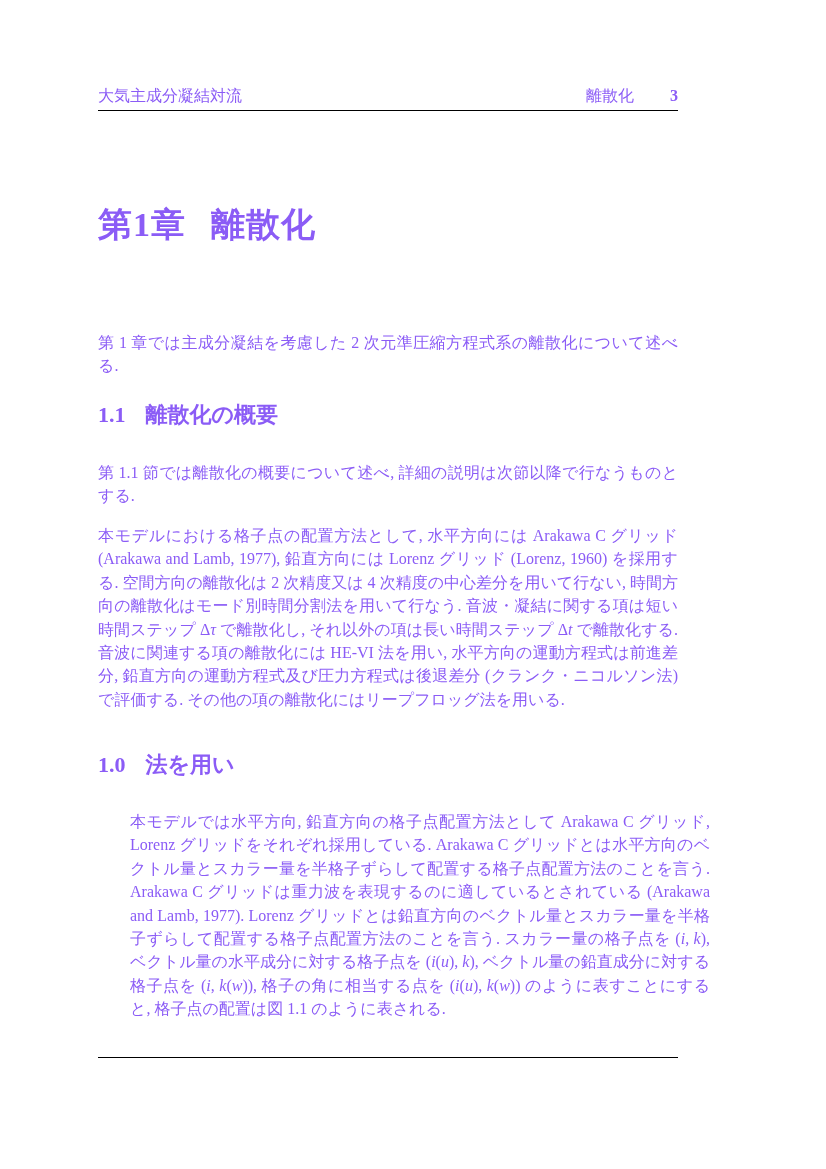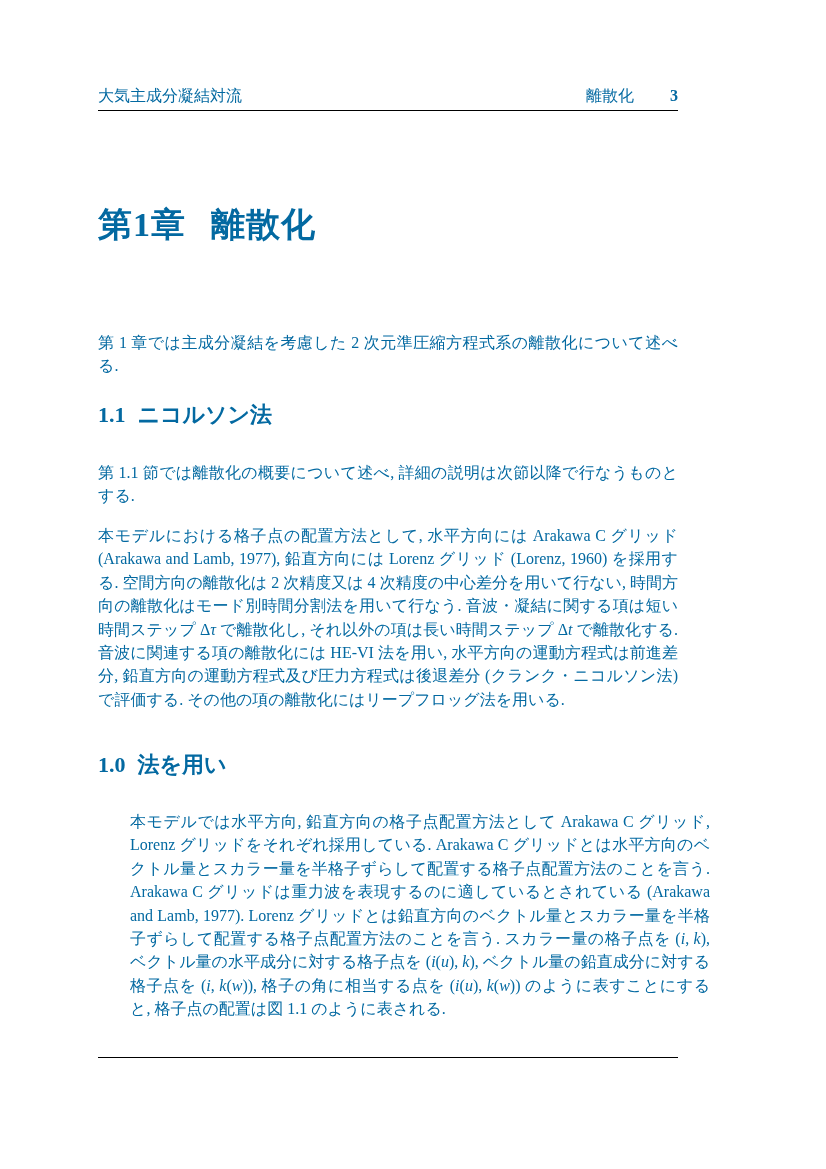--- a/index.html
+++ b/index.html
@@ -1,21 +1,21 @@
 <!DOCTYPE html>
 <html lang="ja"><head>
 <meta charset="utf-8">
 <style>
   html, body { margin: 0; padding: 0; }
   .page {
     position: relative;
     width: 826px;
     height: 1169px;
     background: #ffffff;
-    color: #0369a1;
+    color: #8b5cf6;
     font-family: "Liberation Serif", serif;
     overflow: hidden;
   }
   .abs { position: absolute; left: 98px; width: 580px; }
 
   
   .header {
     top: 86px;
     display: flex;
     justify-content: space-between;
@@ -44,21 +44,21 @@
   
   .section {
     margin: 0;
     font-size: 22px;
     line-height: 26px;
     font-weight: bold;
     font-family: "Liberation Sans", sans-serif;
   }
   .section .heading-num {
     font-family: "Liberation Serif", serif;
-    margin-right: 12px;
+    margin-right: 20px;
   }
   .sec-1-1 { top: 402px; }
   .sec-1-2 { top: 752px; }
 
   
   .body-para {
     margin: 0;
     font-size: 16px;
     line-height: 23.4px;
     text-align: justify;
@@ -91,21 +91,21 @@
     </span>
   </div>
 
   <h1 class="abs chapter">
     <span class="heading-num">第1章</span><span class="chapter-gap"></span><span>離散化</span>
   </h1>
 
   <p class="abs body-para para-chapter-intro"><span>第 1 章では主成分凝結を考慮した 2 次元準圧縮方程式系の離散化について述べる.</span></p>
 
   <h2 class="abs section sec-1-1">
-    <span class="heading-num">1.1</span><span>ニコルソン法</span>
+    <span class="heading-num">1.1</span><span>離散化の概要</span>
   </h2>
 
   <p class="abs body-para para-sec11-a"><span>第 1.1 節では離散化の概要について述べ, 詳細の説明は次節以降で行なうものとする.</span></p>
 
   <p class="abs body-para para-sec11-b"><span>本モデルにおける格子点の配置方法として, 水平方向には Arakawa C グリッド (Arakawa and Lamb, 1977), 鉛直方向には Lorenz グリッド (Lorenz, 1960) を採用する. 空間方向の離散化は 2 次精度又は 4 次精度の中心差分を用いて行ない, 時間方向の離散化はモード別時間分割法を用いて行なう. 音波・凝結に関する項は短い時間ステップ </span><span>Δ</span><span class="math-it">τ</span><span> で離散化し, それ以外の項は長い時間ステップ </span><span>Δ</span><span class="math-it">t</span><span> で離散化する. 音波に関連する項の離散化には HE-VI 法を用い, 水平方向の運動方程式は前進差分, 鉛直方向の運動方程式及び圧力方程式は後退差分 (クランク・ニコルソン法) で評価する. その他の項の離散化にはリープフロッグ法を用いる.</span></p>
 
   <h2 class="abs section sec-1-2">
     <span class="heading-num">1.0</span><span>法を用い</span>
   </h2>
 

